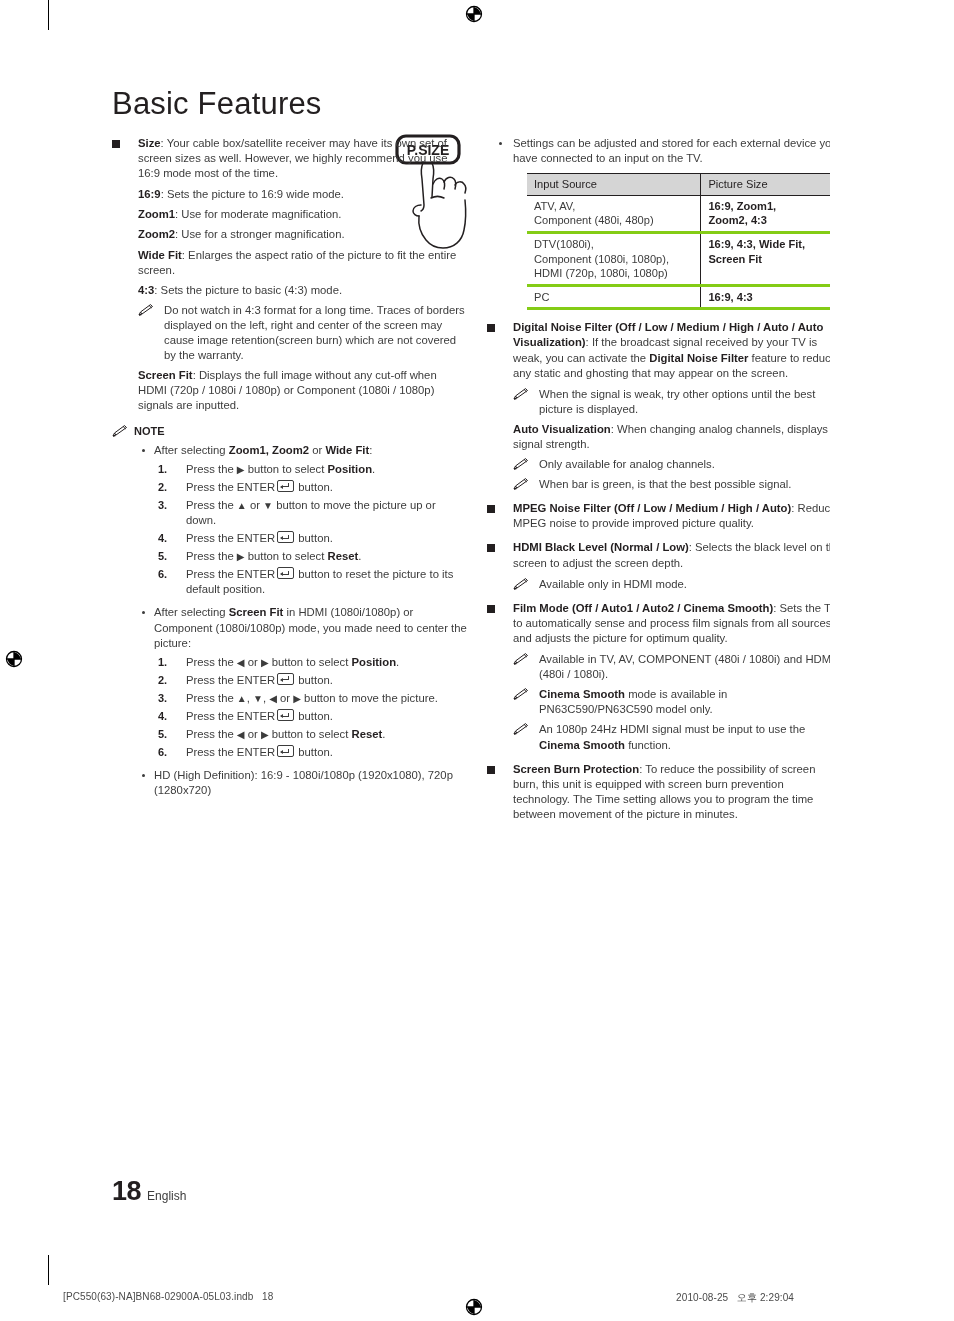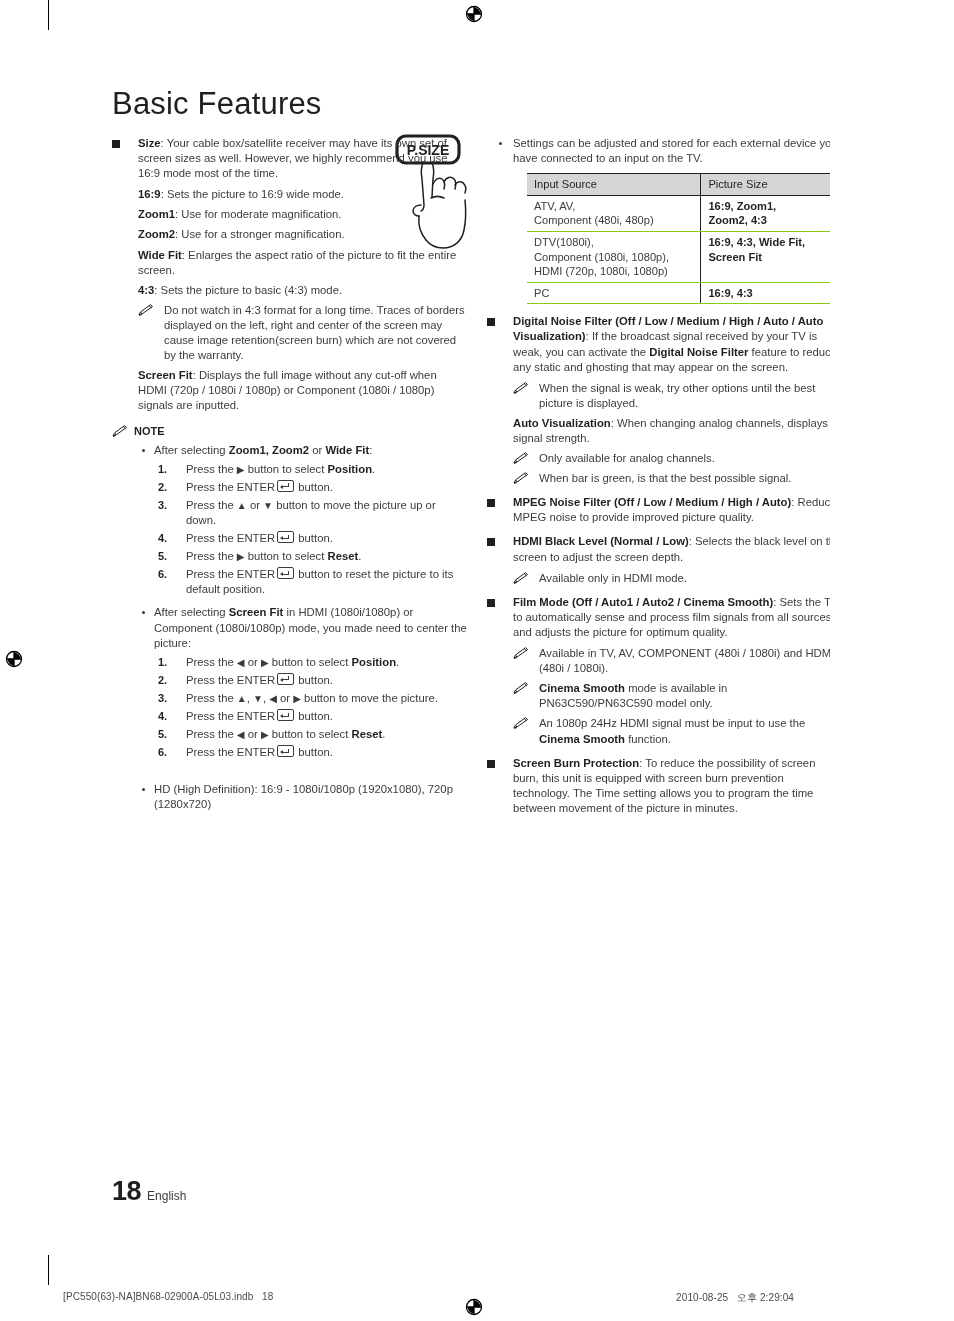--- a/index.html
+++ b/index.html
@@ -185,21 +185,21 @@
     width: 312px;
     margin: 7px 0 10px 40px;
     border-collapse: collapse;
     font-size: 11.1px;
     line-height: 14.6px;
   }
   .tbl th, .tbl td {
     vertical-align: top;
     padding: 3px 6px 3px 7px;
     border-top: 1px solid #231f20;
-    border-bottom: 1px solid #84cc16;
+    border-bottom: 3px solid #84cc16;
     color: #3c3c3c;
     font-weight: normal;
     text-align: left;
   }
   .tbl thead th {
     background: #d5d5d5;
     color: #231f20;
     border-bottom: 1px solid #231f20;
   }
   .tbl .c1 { width: 175px; border-right: 1px solid #231f20; }
@@ -391,21 +391,21 @@
     </div>
     <div class="step">
       <span class="num">5.</span>
       <span>Press the </span><span class="arrow">◀</span><span> or </span><span class="arrow">▶</span><span> button to select </span><b>Reset</b><span>.</span>
     </div>
     <div class="step">
       <span class="num">6.</span>
       <span>Press the ENTER</span><span class="enter-key"></span><span> button.</span>
     </div>
 
-    <div class="dot-item" style="margin-top:22px;">
+    <div class="dot-item" style="margin-top:8px;">
       <span class="dot"></span>
       <span>HD (High Definition): 16:9 - 1080i/1080p (1920x1080), 720p (1280x720)</span>
     </div>
   </div>
 
   <div class="col col-right">
 
     <div class="dot-item" style="padding-left:26px;">
       <span class="dot" style="left:12px;"></span>
       <span>Settings can be adjusted and stored for each external device you have connected to an input on the TV.</span>

